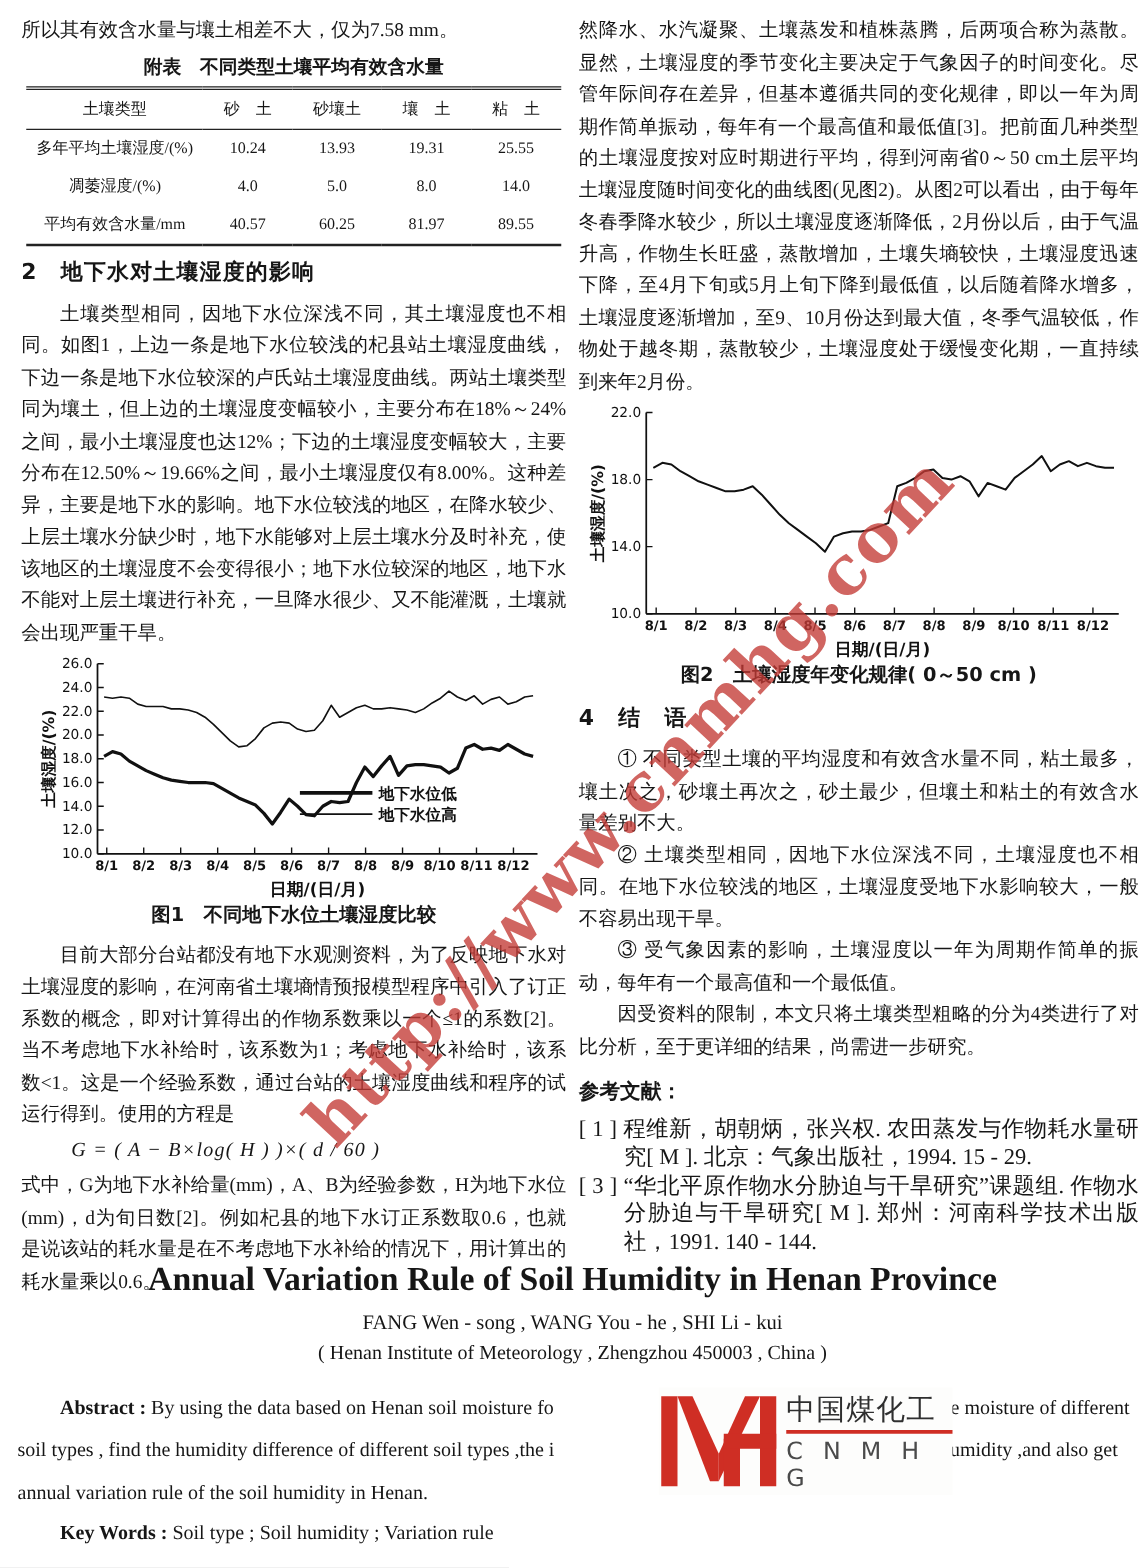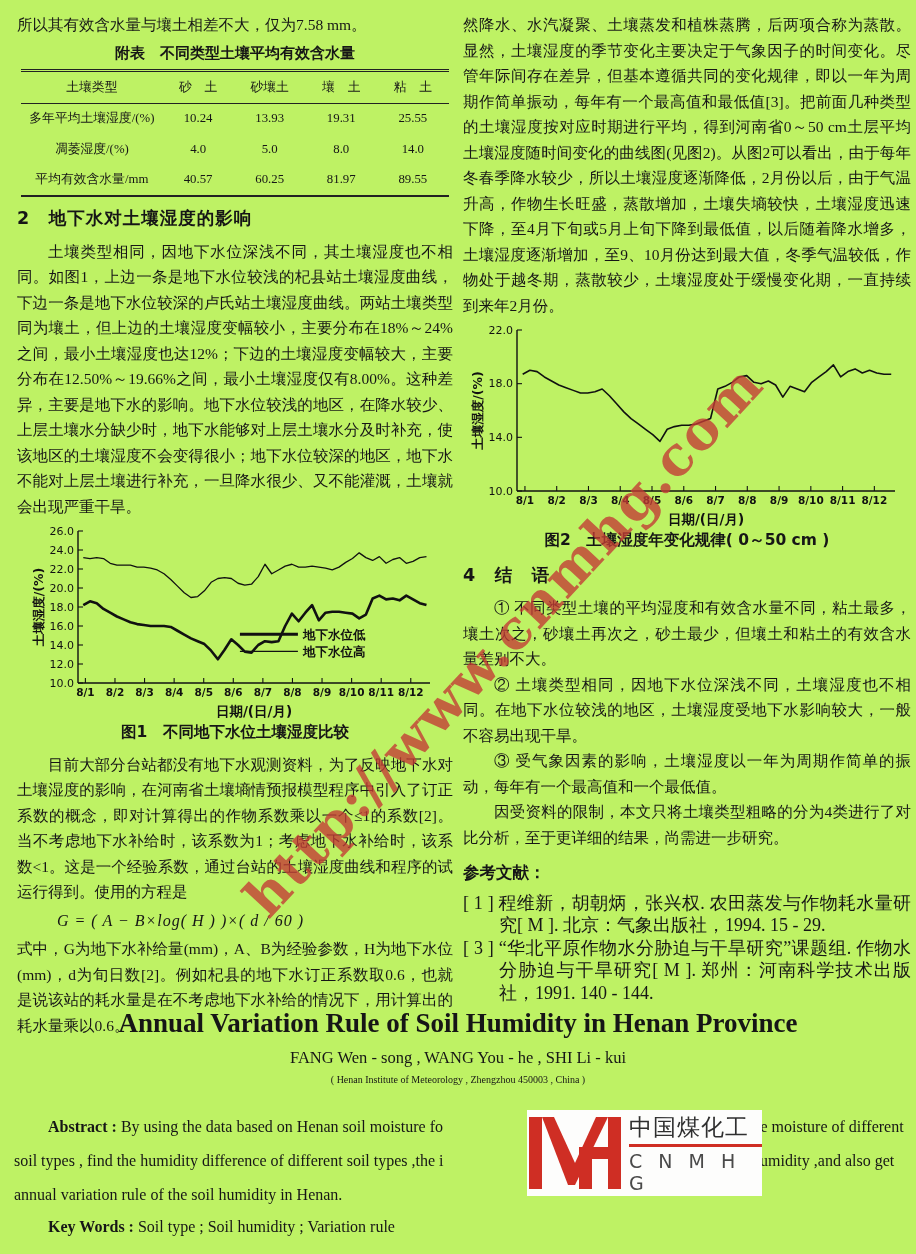--- a/index.html
+++ b/index.html
@@ -1,16 +1,16 @@
 <!DOCTYPE html>
 <html><head>
 <meta charset="utf-8">
 <style>
   html,body{margin:0;padding:0;background:#e8e8e8;}
-  #page{position:relative;width:916px;height:1254px;background:#bef264;margin:0 auto;overflow:hidden;
+  #page{position:relative;width:916px;height:1254px;background:#ffffff;margin:0 auto;overflow:hidden;
         font-family:"Liberation Serif","DejaVu Serif",serif;color:#161616;}
   .col{position:absolute;top:12px;font-size:15.5px;line-height:25.5px;text-align:justify;}
   #col-left{left:17px;width:436px;}
   #col-right{left:463px;width:448px;}
   .para{text-indent:2em;margin:0;}
   .para.noindent{text-indent:0;}
   .sec-head{font-family:"DejaVu Sans","Liberation Sans",sans-serif;font-weight:bold;
             font-size:17.5px;margin:9px 0 7px;text-indent:0;letter-spacing:1px;}
   
   .tbl-title{font-family:"DejaVu Sans","Liberation Sans",sans-serif;font-weight:bold;
@@ -26,21 +26,21 @@
   svg.chart{display:block;margin:0 auto;}
   .formula{font-style:italic;font-size:16px;margin:3px 0 3px;text-indent:2.5em;letter-spacing:1px;}
   
   .refs-head{font-family:"DejaVu Sans","Liberation Sans",sans-serif;font-weight:bold;
              font-size:16.5px;margin:10px 0 6px;text-indent:0;}
   .ref{font-size:18px;line-height:22.5px;padding-left:2em;text-indent:-2em;margin:0;}
   
   .en-title{position:absolute;left:0;top:1008px;width:916px;text-align:center;
             font-size:27px;font-weight:bold;}
   .en-authors{position:absolute;left:0;top:1048px;width:916px;text-align:center;font-size:16.5px;}
-  .en-affil{position:absolute;left:0;top:1074px;width:916px;text-align:center;font-size:10px;}
+  .en-affil{position:absolute;left:0;top:1074px;width:916px;text-align:center;font-size:16px;}
   .abs-frag{position:absolute;font-size:16px;white-space:nowrap;}
   .abs-label{font-weight:bold;}
   
   #watermark{position:absolute;left:140px;top:612px;width:720px;text-align:center;
              transform:rotate(-47deg);font-family:"DejaVu Serif",serif;font-weight:bold;
              font-size:54px;letter-spacing:2px;color:#c43a35;opacity:0.78;z-index:5;
              pointer-events:none;}
   
   #logo{position:absolute;left:527px;top:1110px;width:235px;height:86px;background:#fdfdfc;
         z-index:6;display:flex;align-items:center;}

